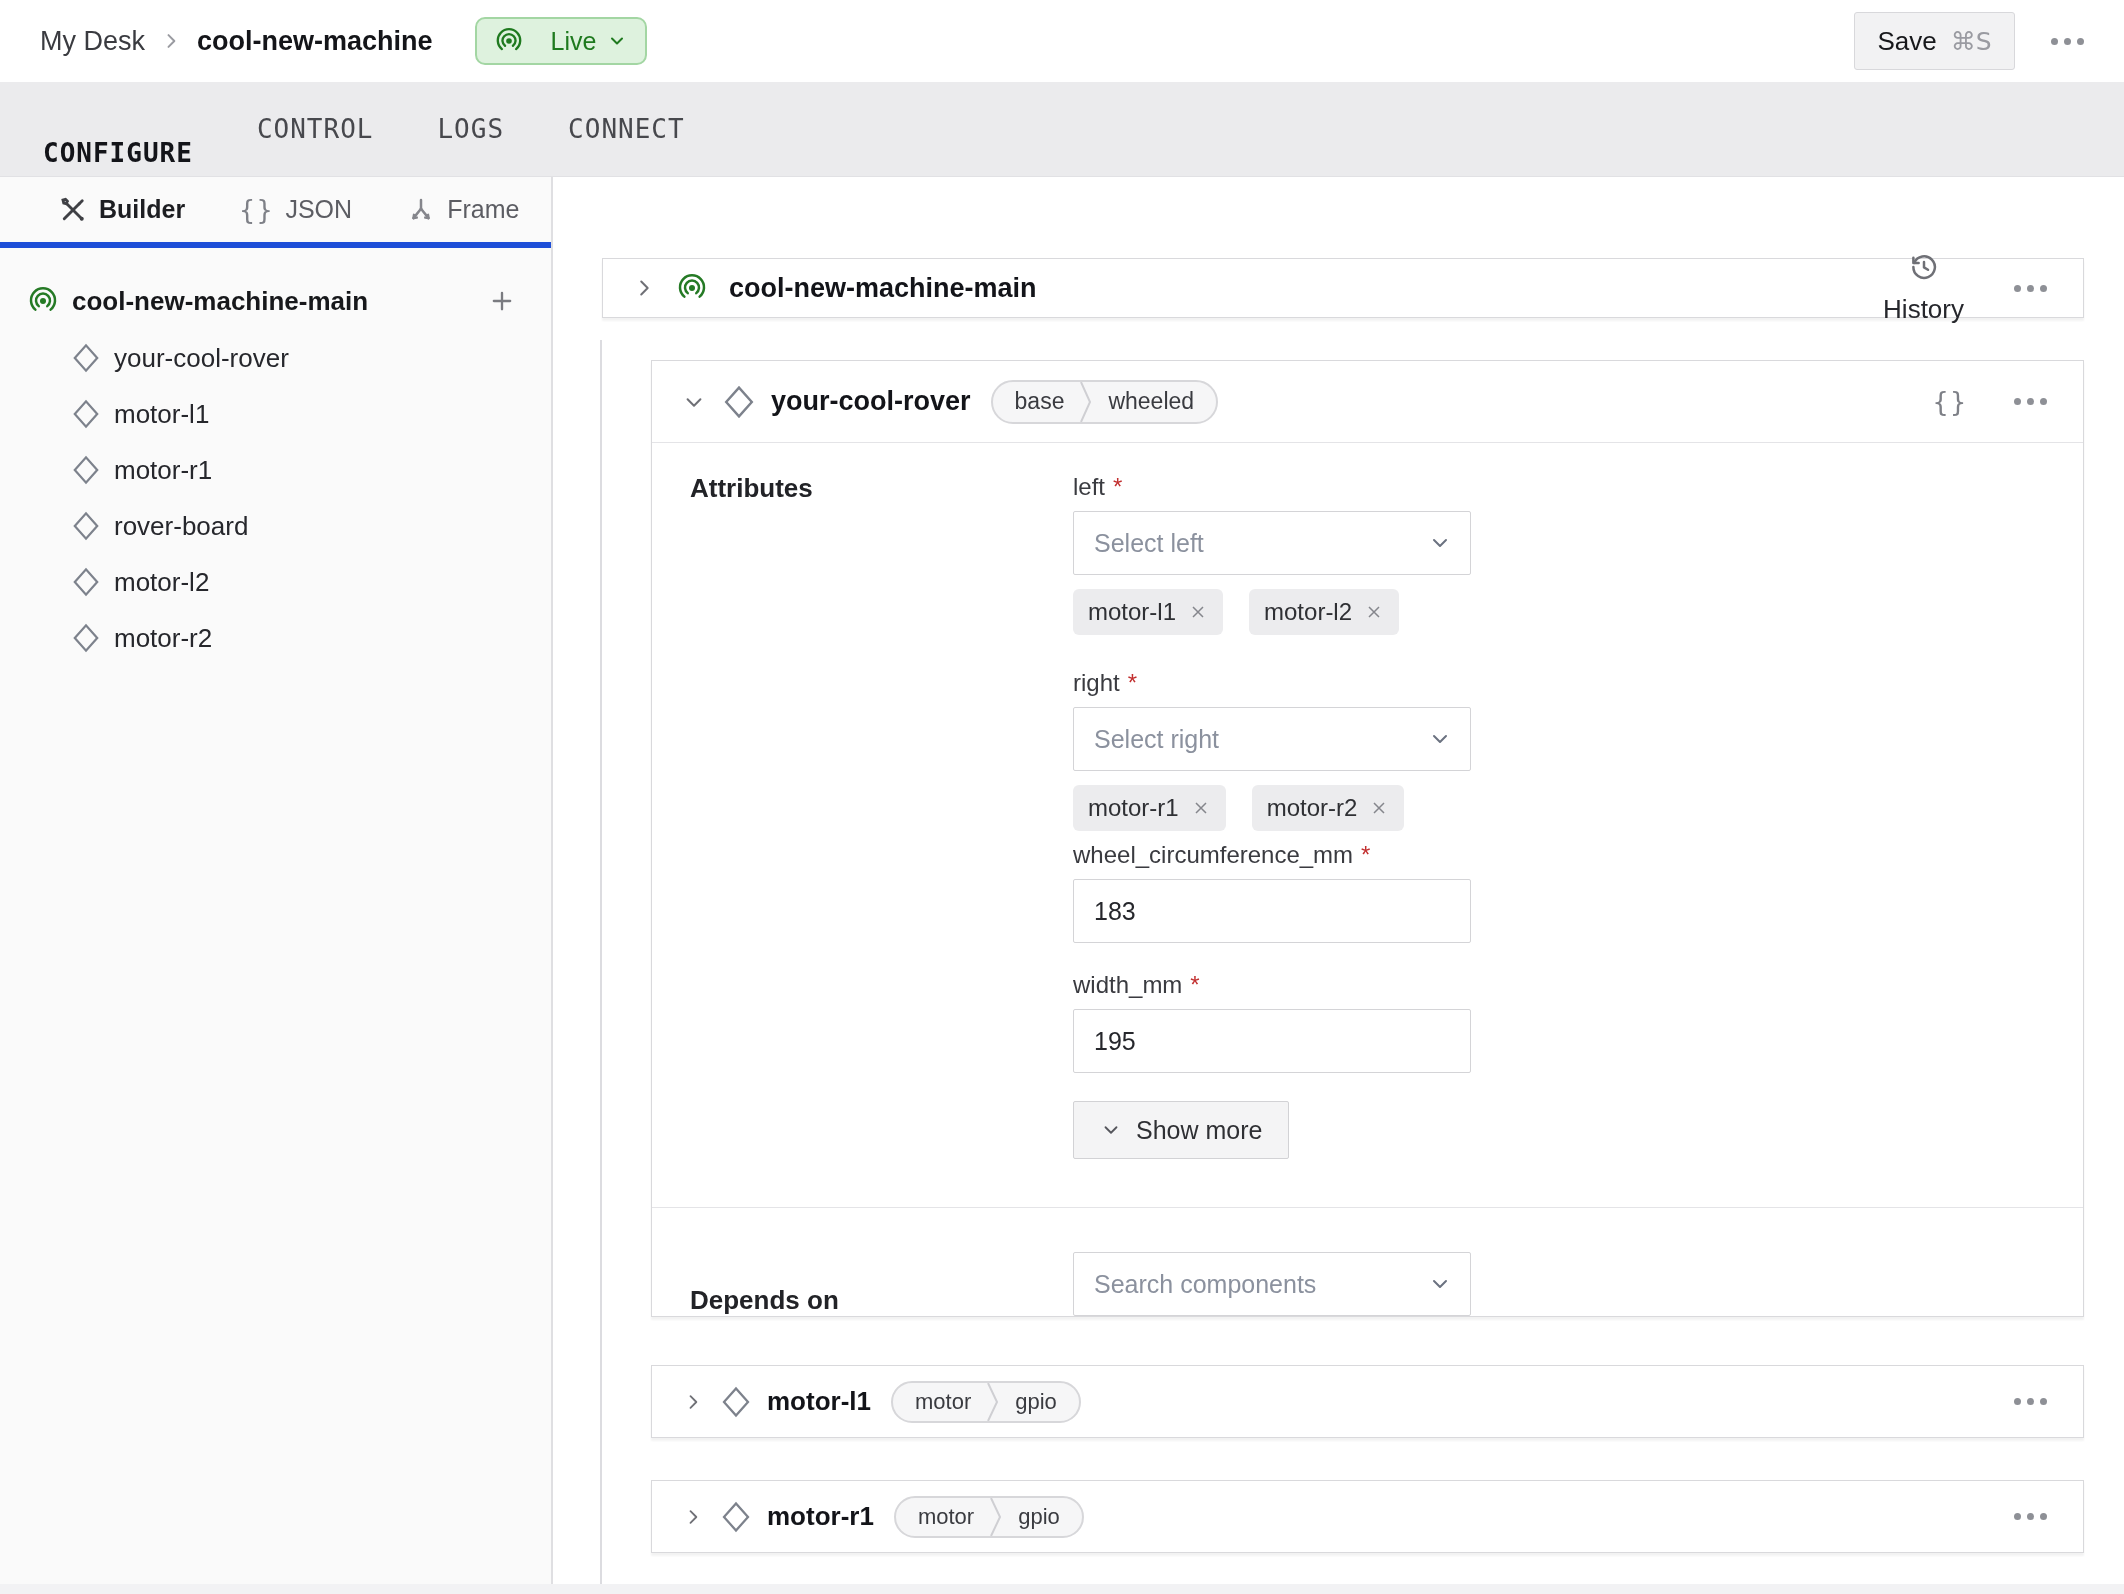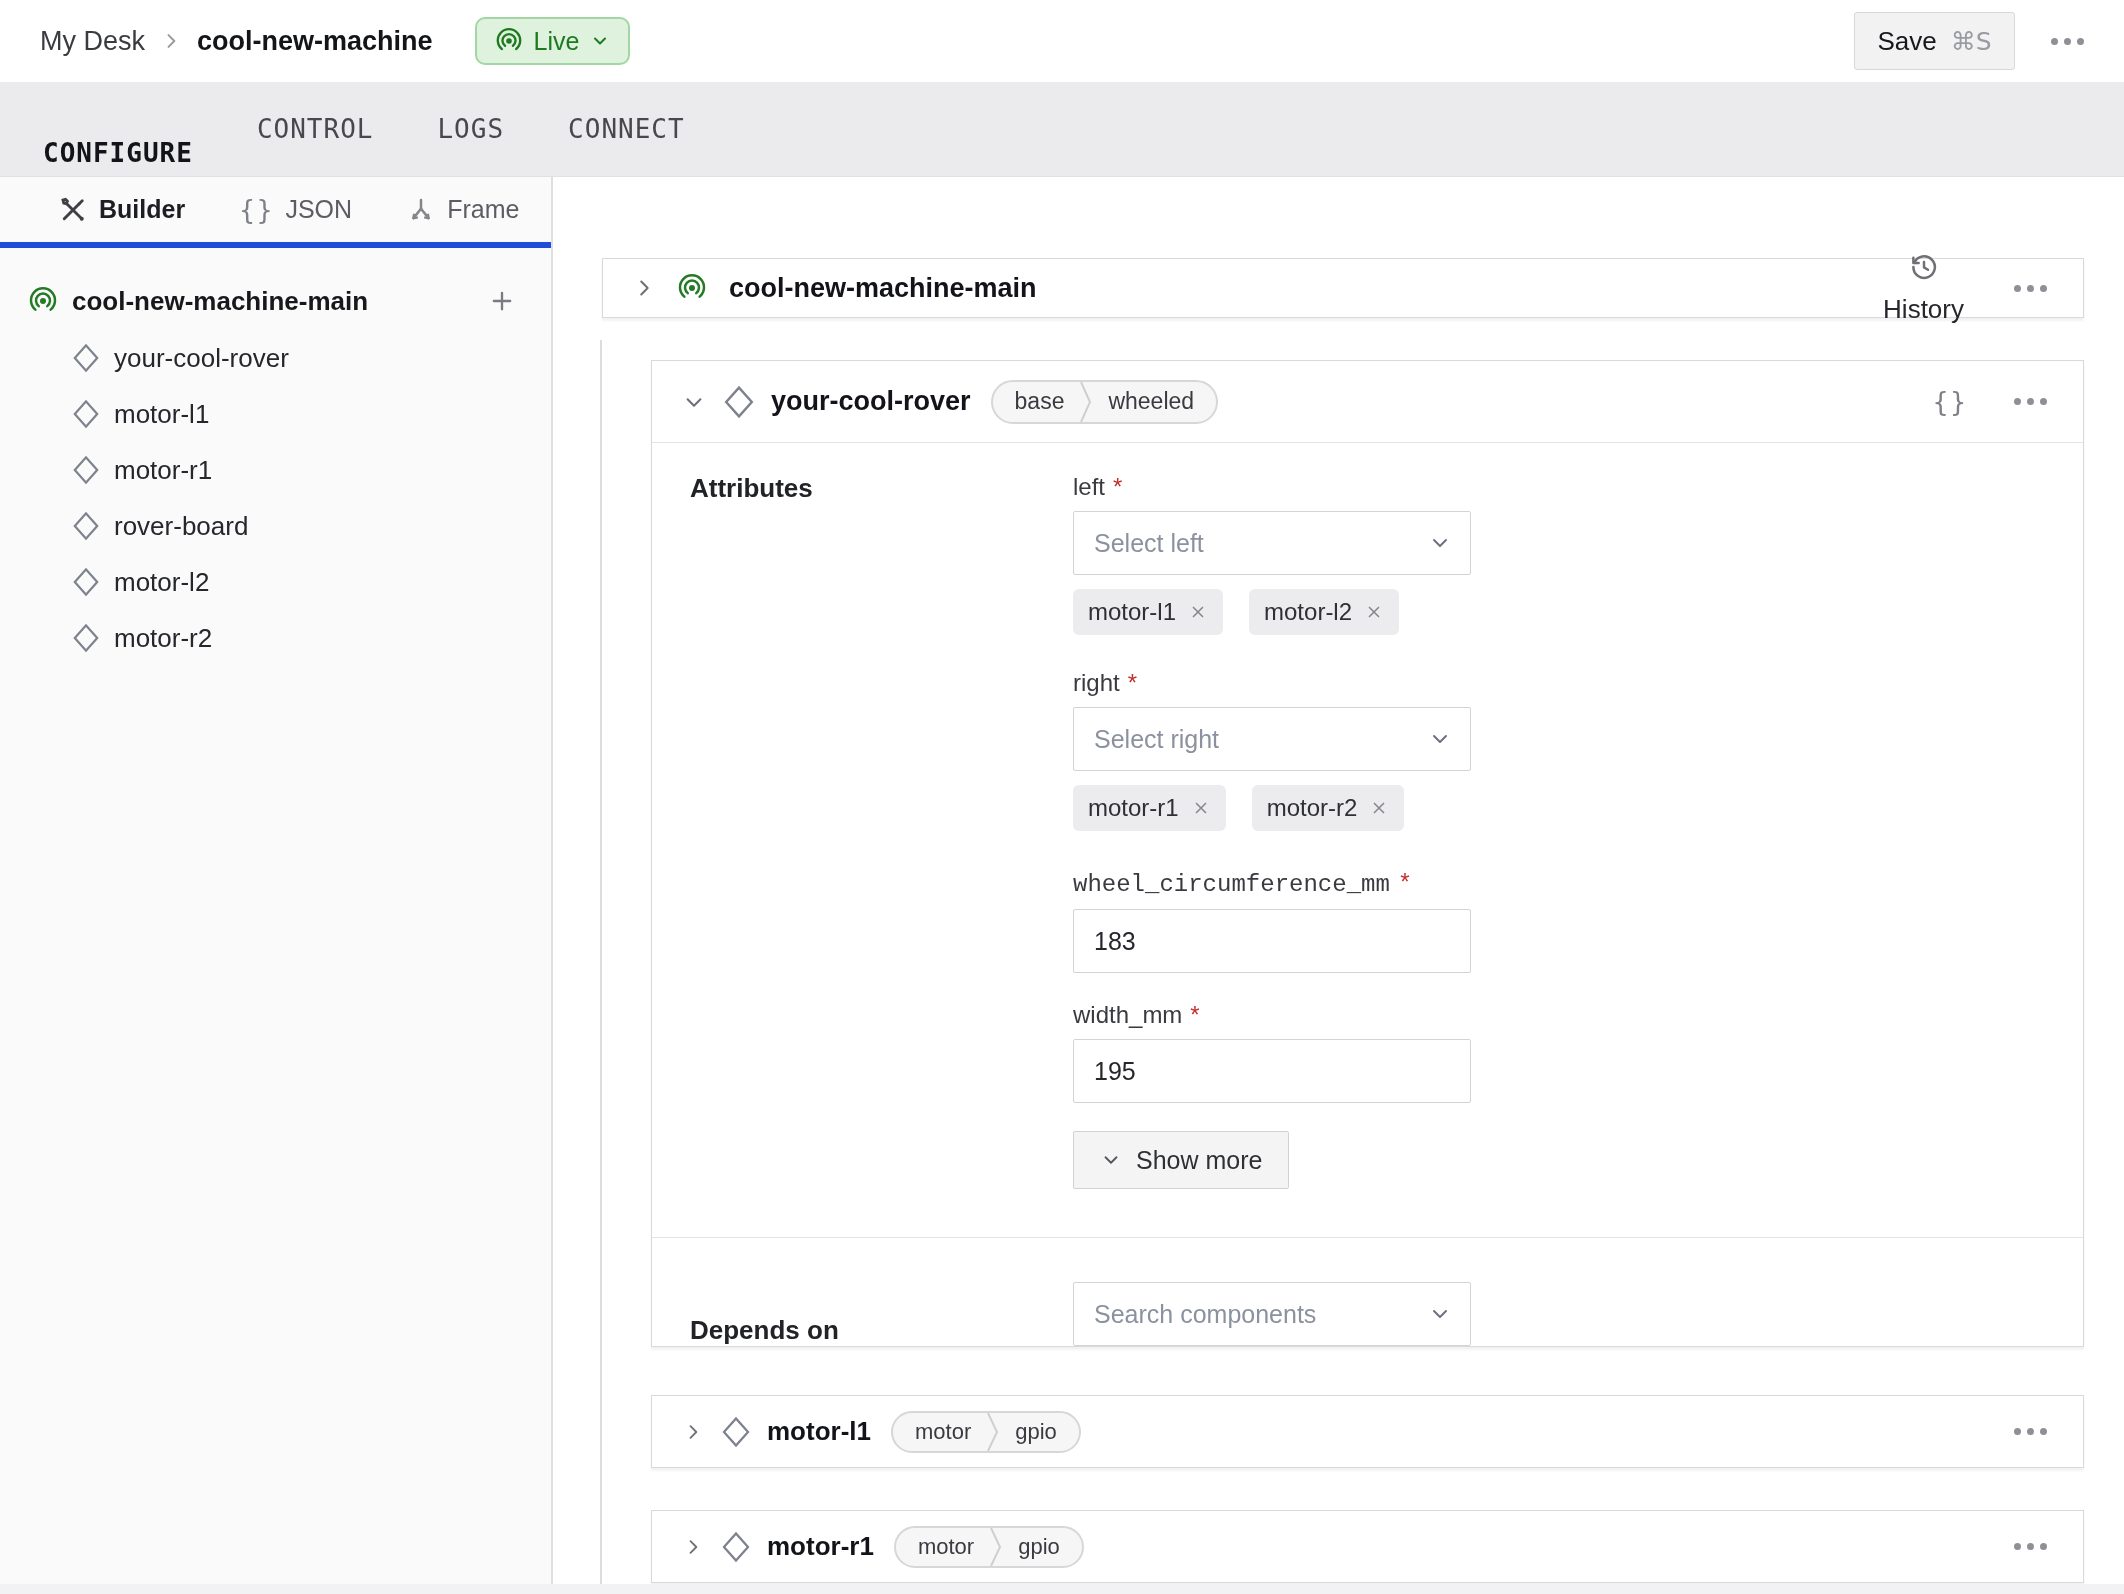--- a/index.html
+++ b/index.html
@@ -11,21 +11,21 @@
   html,body{width:2124px; height:1594px; overflow:hidden;}
   body{font-family:"Liberation Sans", sans-serif; background:#ffffff; color:#1d1e22; position:relative;}
 
   
   .app-header{height:82px; display:flex; align-items:center; padding:0 30px 0 40px; background:#fff;}
   .breadcrumb{display:flex; align-items:center; gap:16px; font-size:27px;}
   .crumb-parent{color:#3a3b40; cursor:pointer;}
   .crumb-current{color:#141519; font-weight:700;}
   .live-badge{margin-left:42px; height:48px; display:flex; align-items:center; gap:11px;
     padding:0 18px; background:var(--live-bg); border:2px solid var(--live-border); border-radius:10px; cursor:pointer;}
-  .live-badge .live-label{font-size:25px; color:var(--live-text); font-weight:500;}
+  .live-badge .live-label{font-size:25px; color:var(--live-text); font-weight:500;margin-left:17px;}
   .header-spacer{flex:1;}
   .save-btn{width:161px; height:58px; display:flex; align-items:center; justify-content:center; gap:14px;
     background:#f2f2f3; border:1px solid #d8d8db; border-radius:3px; font-size:26px; cursor:pointer;}
   .save-label{color:#17181b; font-weight:500;}
   .save-shortcut{color:#9a9ba1; font-family:"DejaVu Sans", sans-serif; font-size:25px;}
   .dots-btn{display:flex; gap:6px; align-items:center; padding:10px; margin-left:26px; cursor:pointer; border:none; background:transparent;}
   .dots-btn i{width:7px; height:7px; border-radius:50%; background:#8e9096; display:block;}
 
   
   .tab-bar{height:95px; background:var(--tab-bar-bg); border-bottom:1px solid #e1e1e4;
@@ -73,21 +73,21 @@
   .section-label{font-size:26px; font-weight:600; color:#222327;}
   .col-fields{width:398px; padding-top:30px; flex:none;}
   .field-label{font-size:24px; color:#3a3b40; height:26px; display:flex; gap:8px; align-items:baseline;}
   .req{color:var(--required-red); font-size:24px;}
   .select-box{margin-top:12px; height:64px; width:100%; border:1px solid #d4d4d7; border-radius:2px; background:#fff;
     display:flex; align-items:center; justify-content:space-between; padding:0 18px 0 20px; cursor:pointer;}
   .placeholder{font-size:25px; color:#8b919e;}
   .chips-row{margin-top:14px; display:flex; gap:26px;}
   .chip{height:46px; display:flex; align-items:center; gap:12px; padding:0 15px; background:#ececee; border-radius:6px; font-size:24px; color:#2f3034;}
   .chip .close-x{cursor:pointer; display:flex;}
-  .mt34{margin-top:34px;} .mt26{margin-top:40px;font-family:Liberation Mono, monospace;} .mt28{margin-top:28px;}
+  .mt34{margin-top:34px;} .mt26{margin-top:10px;} .mt28{margin-top:28px;}
   .text-input{margin-top:12px; height:64px; width:100%; border:1px solid #d4d4d7; border-radius:2px; padding:0 20px;
     font-size:25px; color:#26272c; font-family:"Liberation Sans", sans-serif; background:#fff;}
   .show-more{margin-top:28px; height:58px; display:inline-flex; align-items:center; gap:14px; padding:0 26px;
     background:#f4f4f5; border:1px solid #d2d2d5; border-radius:2px; font-size:25px; color:#2f3034; cursor:pointer;}
   .depends-row{display:flex; height:108px; align-items:flex-end;}
   .depends-row .col-label{padding-top:0;}
   .depends-row .select-box{margin-top:0; width:398px;}
 
   .motor-card{margin-left:98px; width:1433px; height:73px; display:flex; align-items:center; padding:0 26px 0 31px;}
   .motor-card .diamond-wrap{margin-left:18px;}

